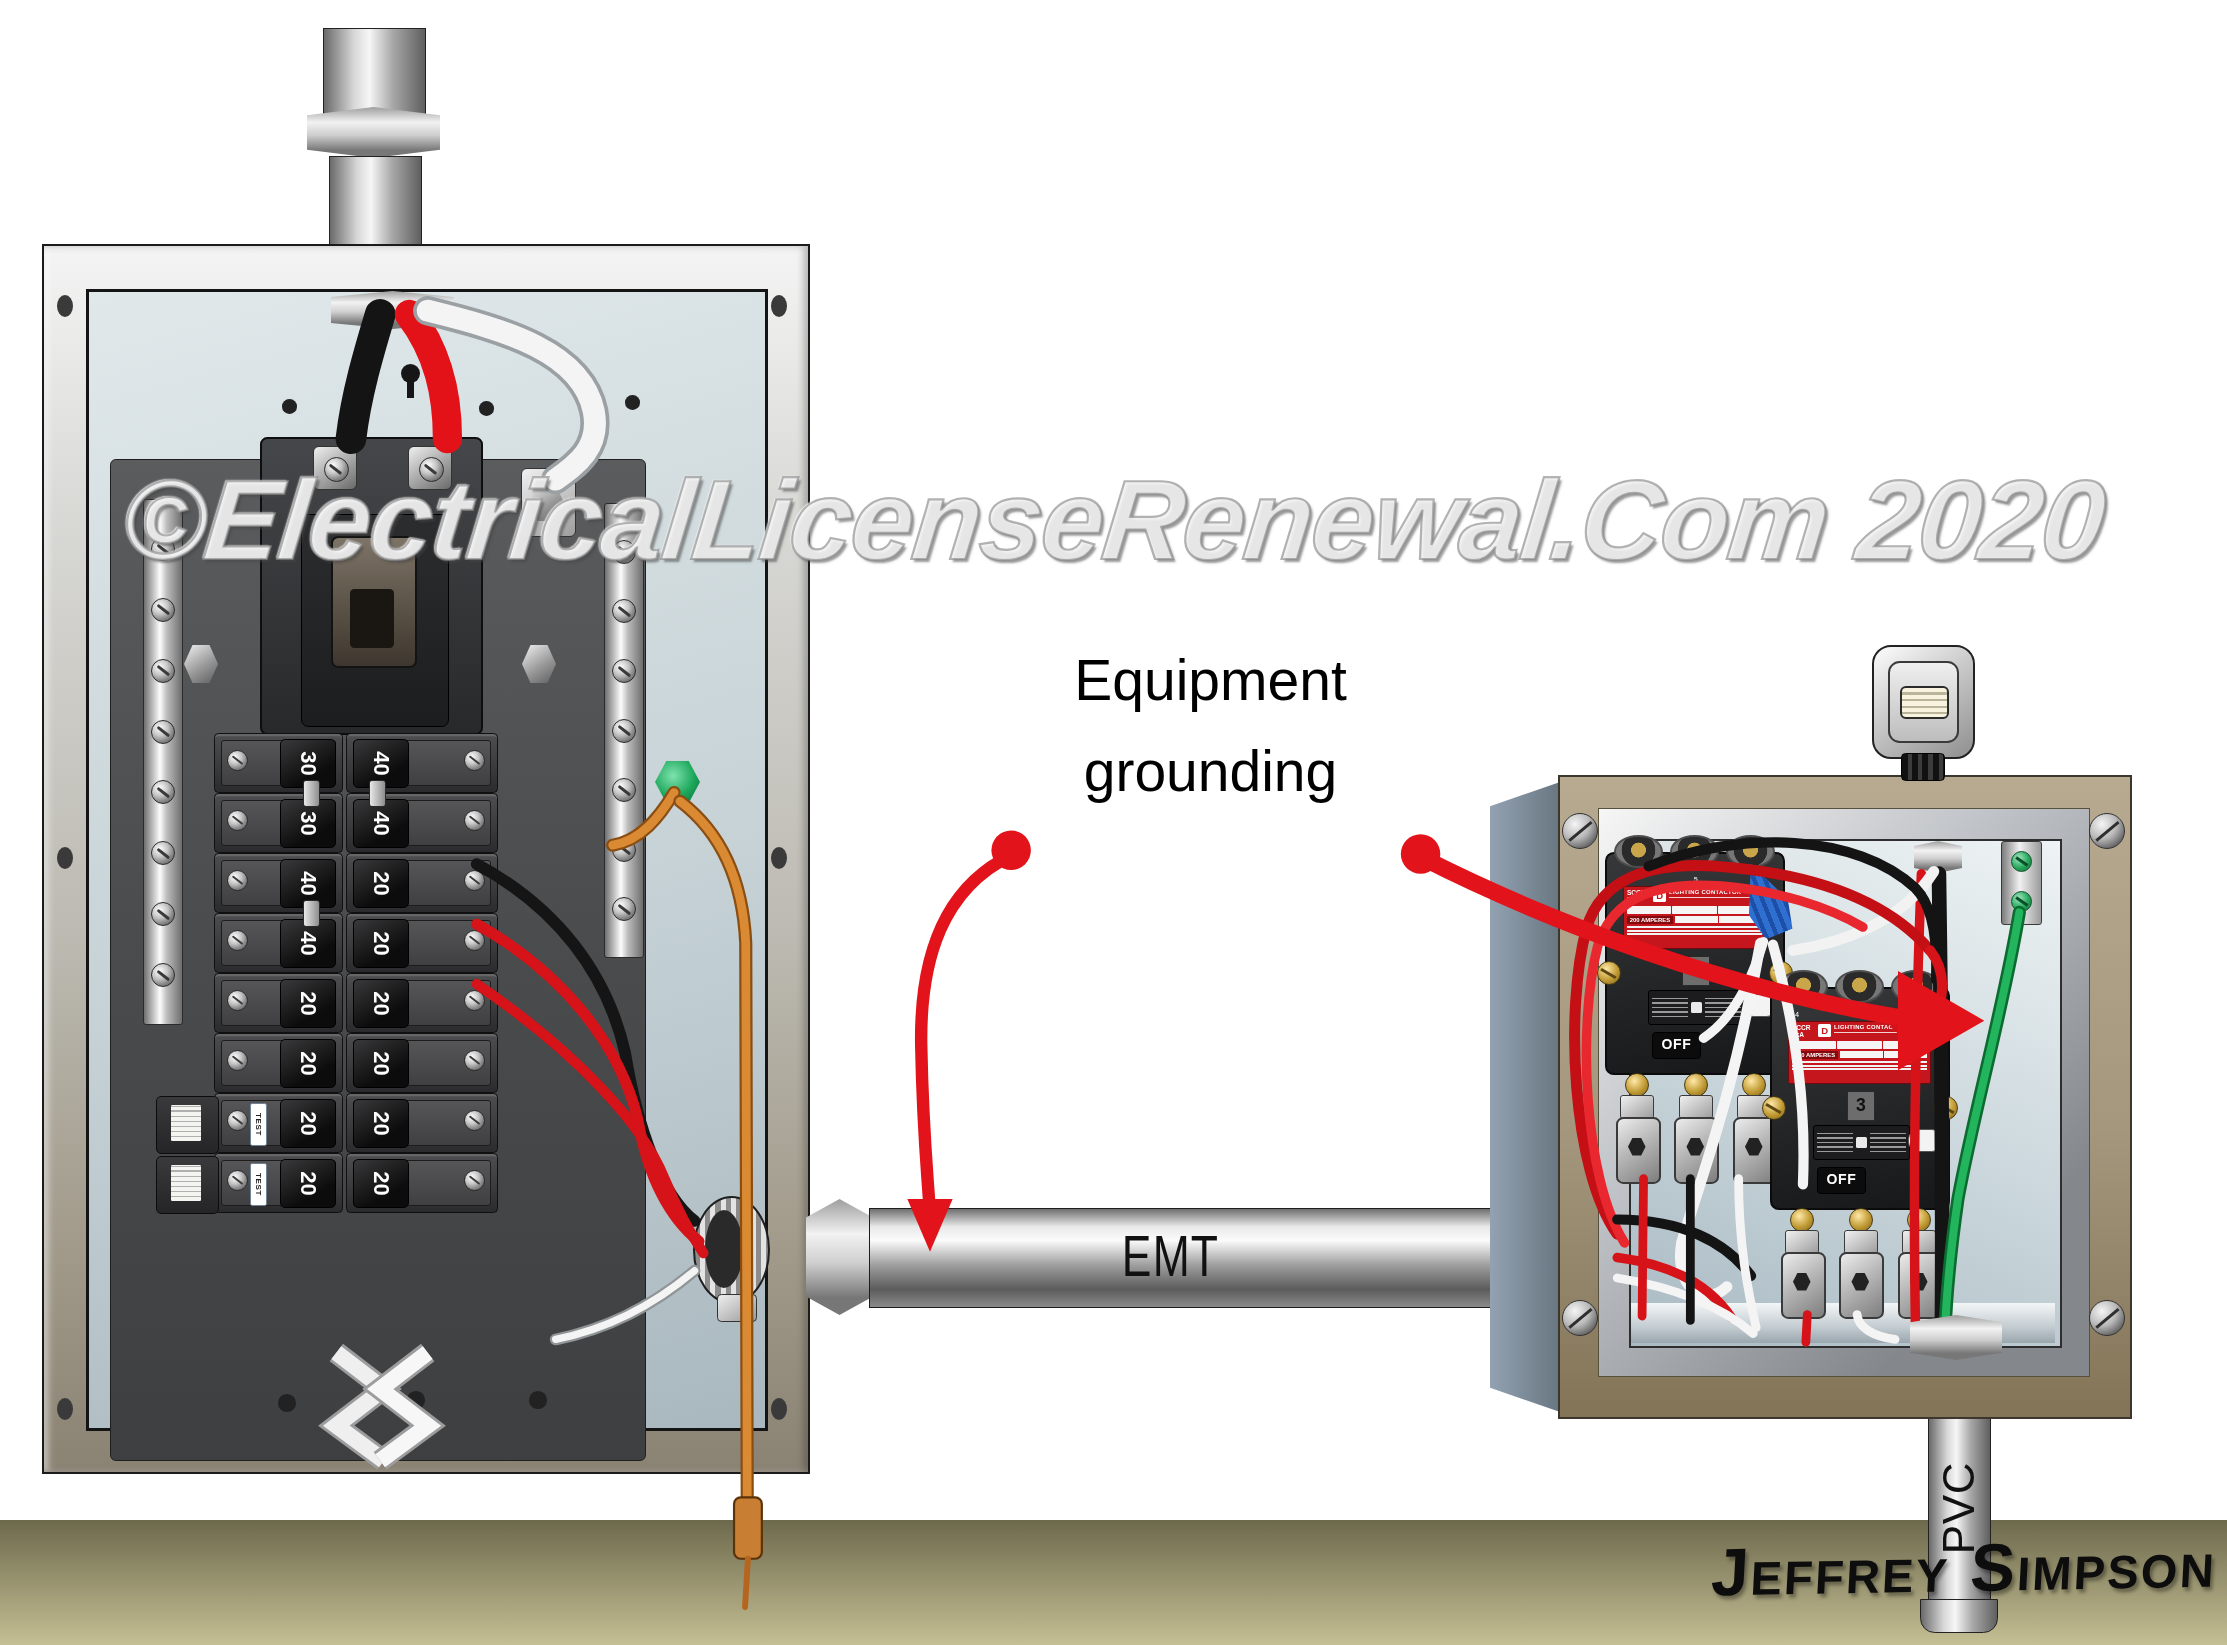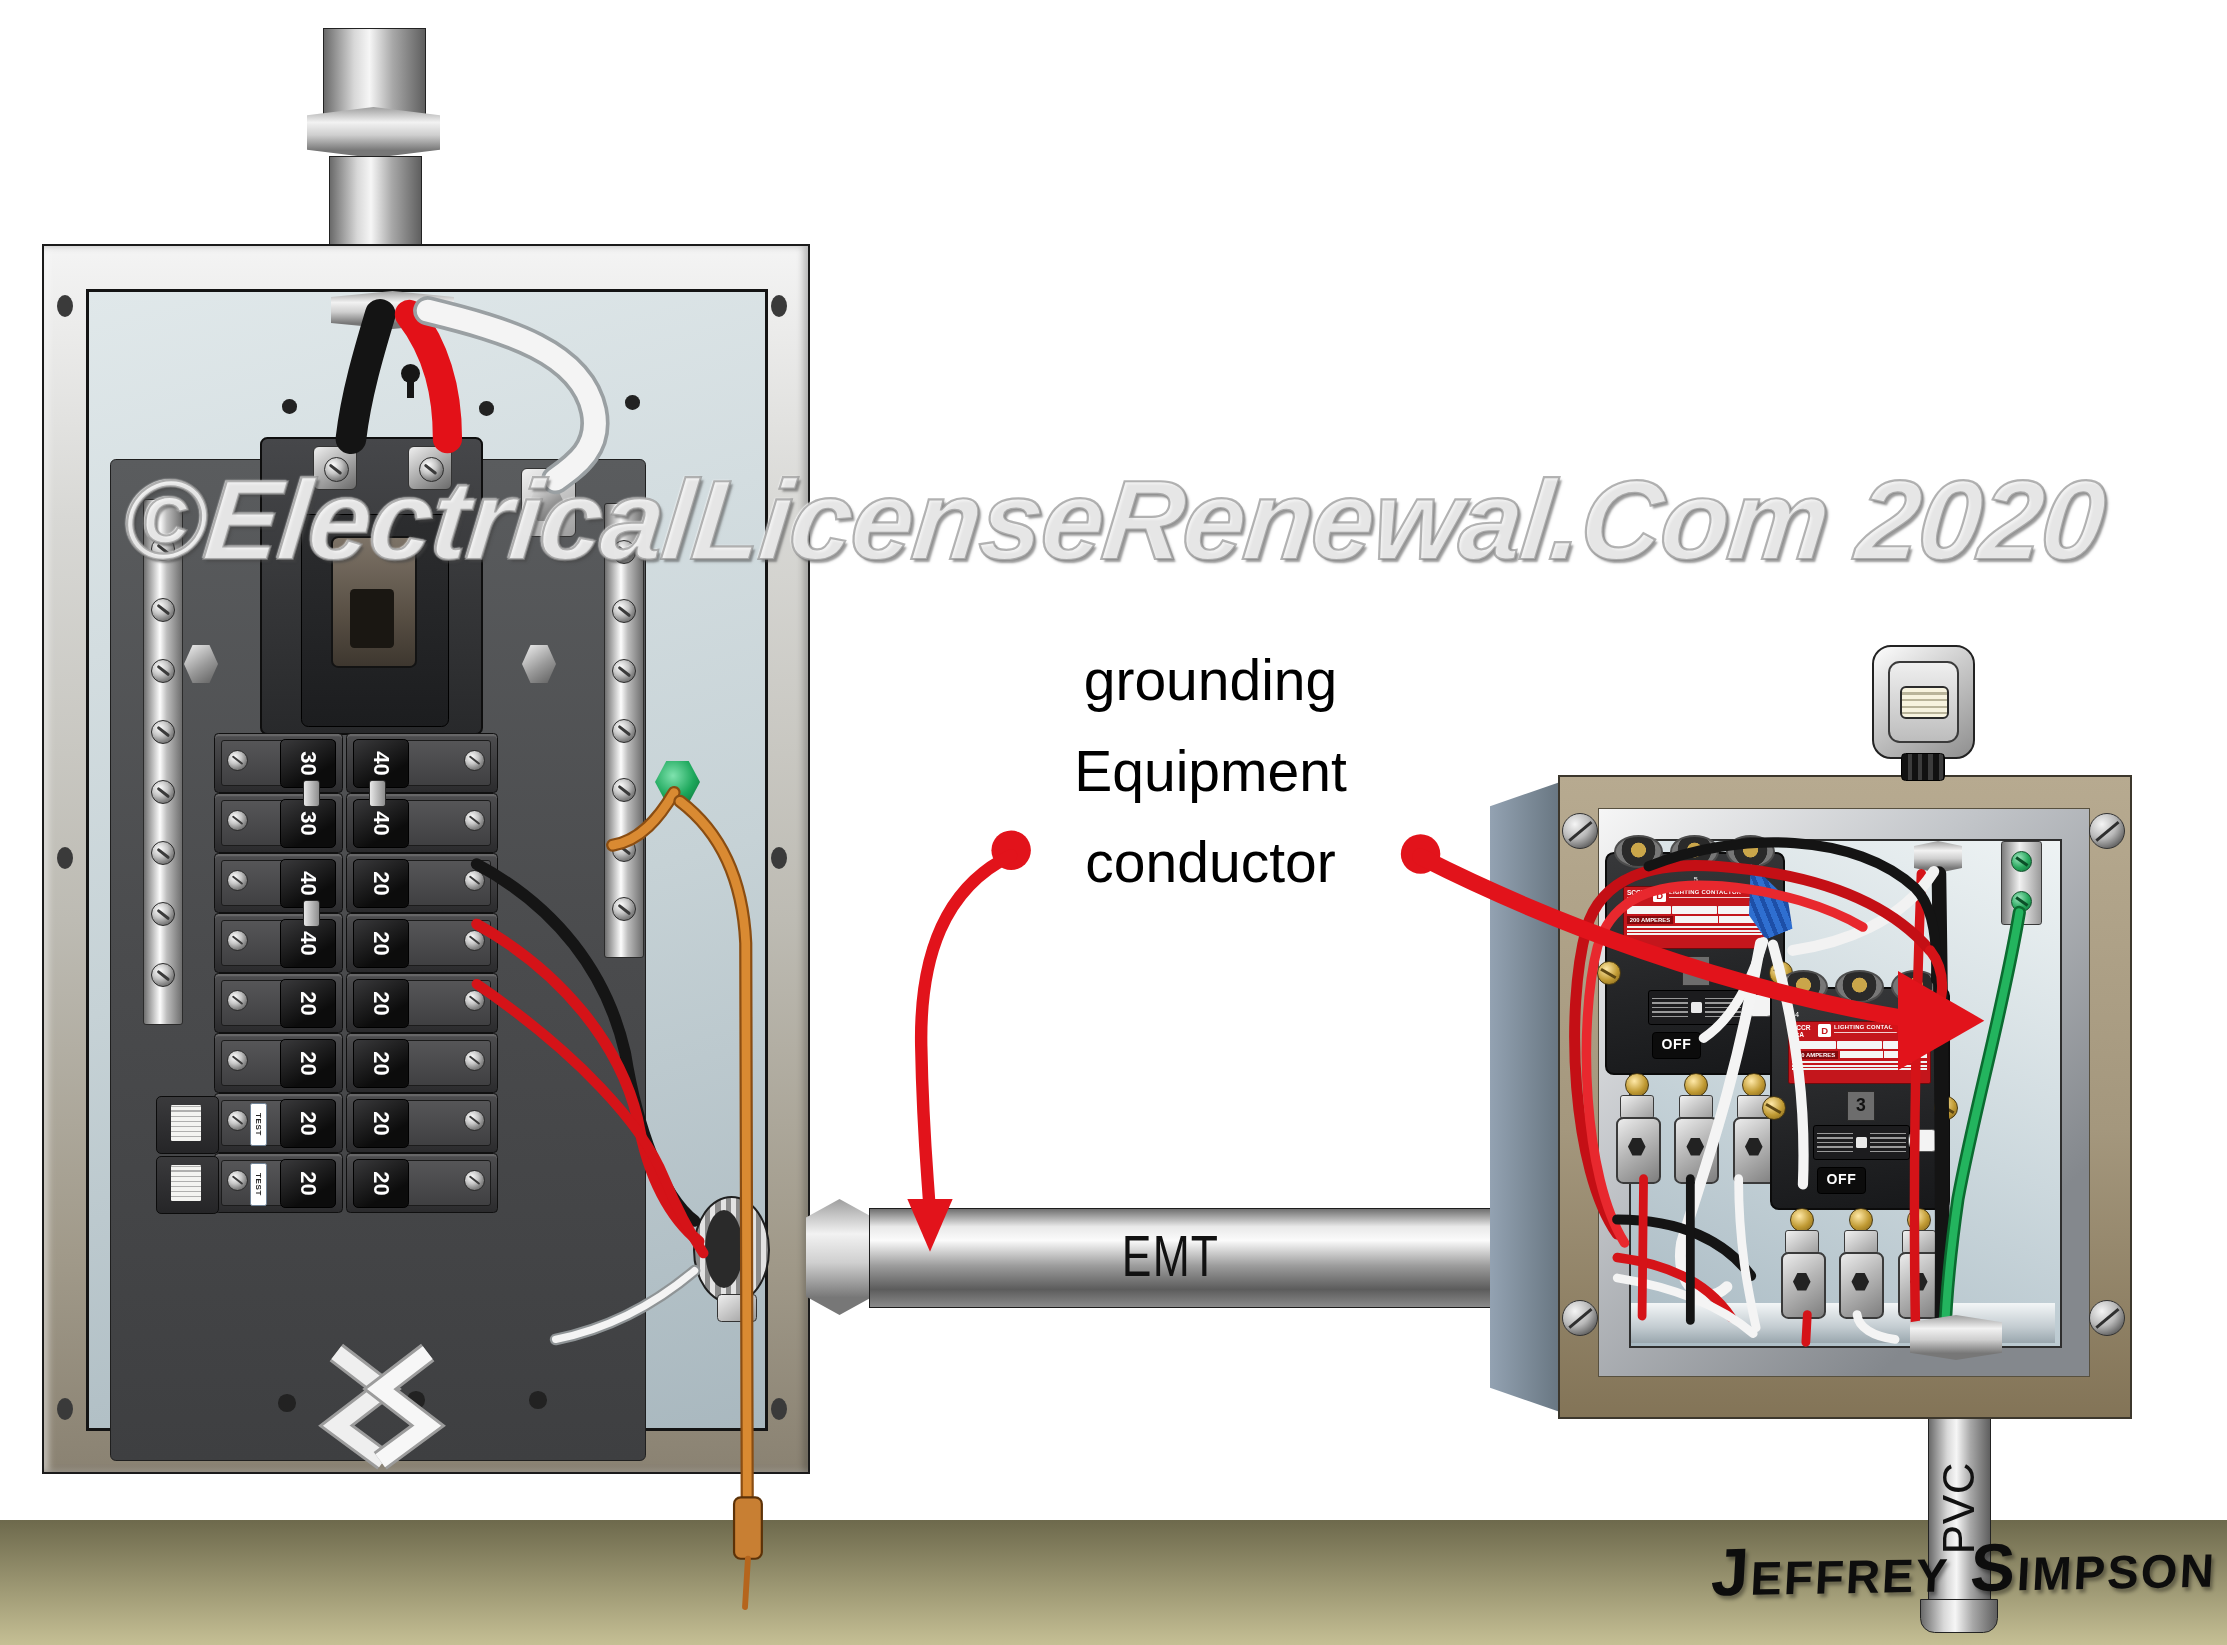--- a/index.html
+++ b/index.html
@@ -556,23 +556,22 @@
     <path d="M2540,1798 C2542,1816 2562,1828 2592,1832" stroke="#f4f4f4" stroke-width="12" fill="none" stroke-linecap="round"></path>
     <path d="M2762,1248 C2740,1380 2700,1520 2678,1640 C2668,1710 2662,1770 2660,1828" stroke="#0b6b30" stroke-width="18" fill="none" stroke-linecap="round"></path>
     <path d="M2762,1248 C2740,1380 2700,1520 2678,1640 C2668,1710 2662,1770 2660,1828" stroke="#23b45e" stroke-width="11" fill="none" stroke-linecap="round"></path>
   </svg>
 
   <div class="abs fit" style="left:1910px;top:1315px;width:92px;height:45px"></div>
 
   <div class="abs watermark">©ElectricalLicenseRenewal.Com 2020</div>
 
   <div class="abs callout">
+    <div>Equipment</div>
     <div>grounding</div>
-    <div>Equipment</div>
-    <div>conductor</div>
   </div>
 
   <svg width="2227" height="1645" viewBox="0 0 3046 2250">
     <circle cx="1383" cy="1163" r="27" fill="#e2131b"></circle>
     <circle cx="1943" cy="1168" r="27" fill="#e2131b"></circle>
     <path d="M1383,1170 C1290,1215 1258,1310 1260,1430 C1262,1540 1268,1600 1271,1646" stroke="#e2131b" stroke-width="17" fill="none" stroke-linecap="round"></path>
     <polygon points="1241,1640 1303,1640 1272,1712" fill="#e2131b"></polygon>
     <path d="M1943,1172 C2120,1262 2360,1352 2600,1392" stroke="#e2131b" stroke-width="23" fill="none" stroke-linecap="round"></path>
     <polygon points="2596,1328 2596,1464 2714,1396" fill="#e2131b"></polygon>
   </svg>

